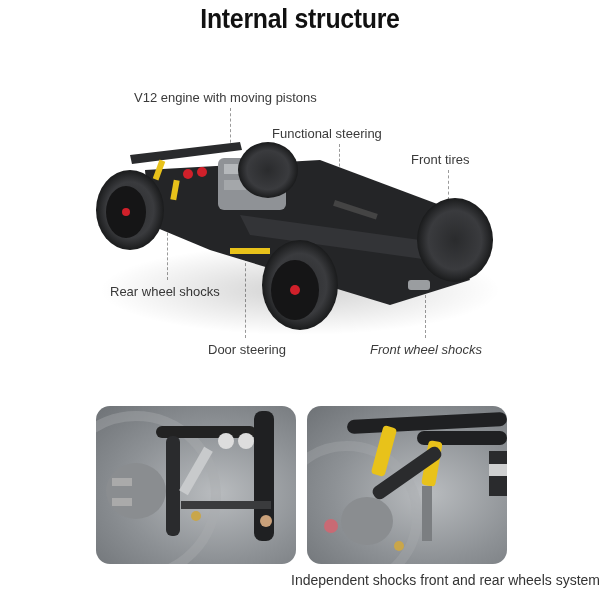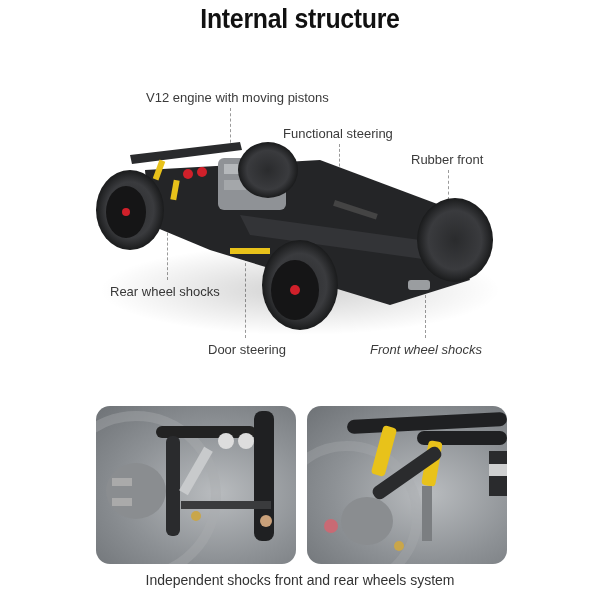--- a/index.html
+++ b/index.html
@@ -4,34 +4,34 @@
 <style>
   html,body{margin:0;padding:0;background:#ffffff;}
   body{width:600px;height:600px;position:relative;overflow:hidden;font-family:"Liberation Sans",sans-serif;}
   .title{position:absolute;left:0;width:600px;top:4px;text-align:center;font-size:27px;font-weight:bold;color:#111;letter-spacing:-0.3px;transform:scaleX(0.92);}
   .label{position:absolute;font-size:13px;color:#3a3a3a;white-space:nowrap;}
   .leader{position:absolute;width:0;border-left:1px dashed #9a9a9a;}
   .chassis{position:absolute;left:90px;top:130px;width:420px;height:210px;}
   .panel{position:absolute;top:406px;width:200px;height:158px;border-radius:14px;overflow:hidden;
          background:radial-gradient(ellipse at 60% 55%,#b9bcbf 0%,#8d9195 55%,#6e7276 100%);}
   .panel svg{width:100%;height:100%;display:block;}
-  .caption{position:absolute;left:0;width:600px;top:572px;text-align:center;font-size:14px;color:#333;}
+  .caption{position:absolute;left:0;width:600px;top:572px;text-align:right;font-size:14px;color:#333;}
 </style>
 </head>
 <body>
 
 <div class="title">Internal structure</div>
 
-<div class="label" style="left:146px;top:90px;">V12 engine with moving pistons</div>
+<div class="label" style="left:134px;top:90px;">V12 engine with moving pistons</div>
 <div class="leader" style="left:230px;top:108px;height:40px;"></div>
 
-<div class="label" style="left:283px;top:126px;">Functional steering</div>
+<div class="label" style="left:272px;top:126px;">Functional steering</div>
 <div class="leader" style="left:339px;top:144px;height:42px;"></div>
 
-<div class="label" style="left:411px;top:152px;">Rubber front</div>
+<div class="label" style="left:411px;top:152px;">Front tires</div>
 <div class="leader" style="left:448px;top:170px;height:30px;"></div>
 
 <div class="label" style="left:110px;top:284px;">Rear wheel shocks</div>
 <div class="leader" style="left:167px;top:218px;height:62px;"></div>
 
 <div class="label" style="left:208px;top:342px;">Door steering</div>
 <div class="leader" style="left:245px;top:258px;height:80px;"></div>
 
 <div class="label" style="left:370px;top:342px;font-style:italic;">Front wheel shocks</div>
 <div class="leader" style="left:425px;top:290px;height:48px;"></div>

